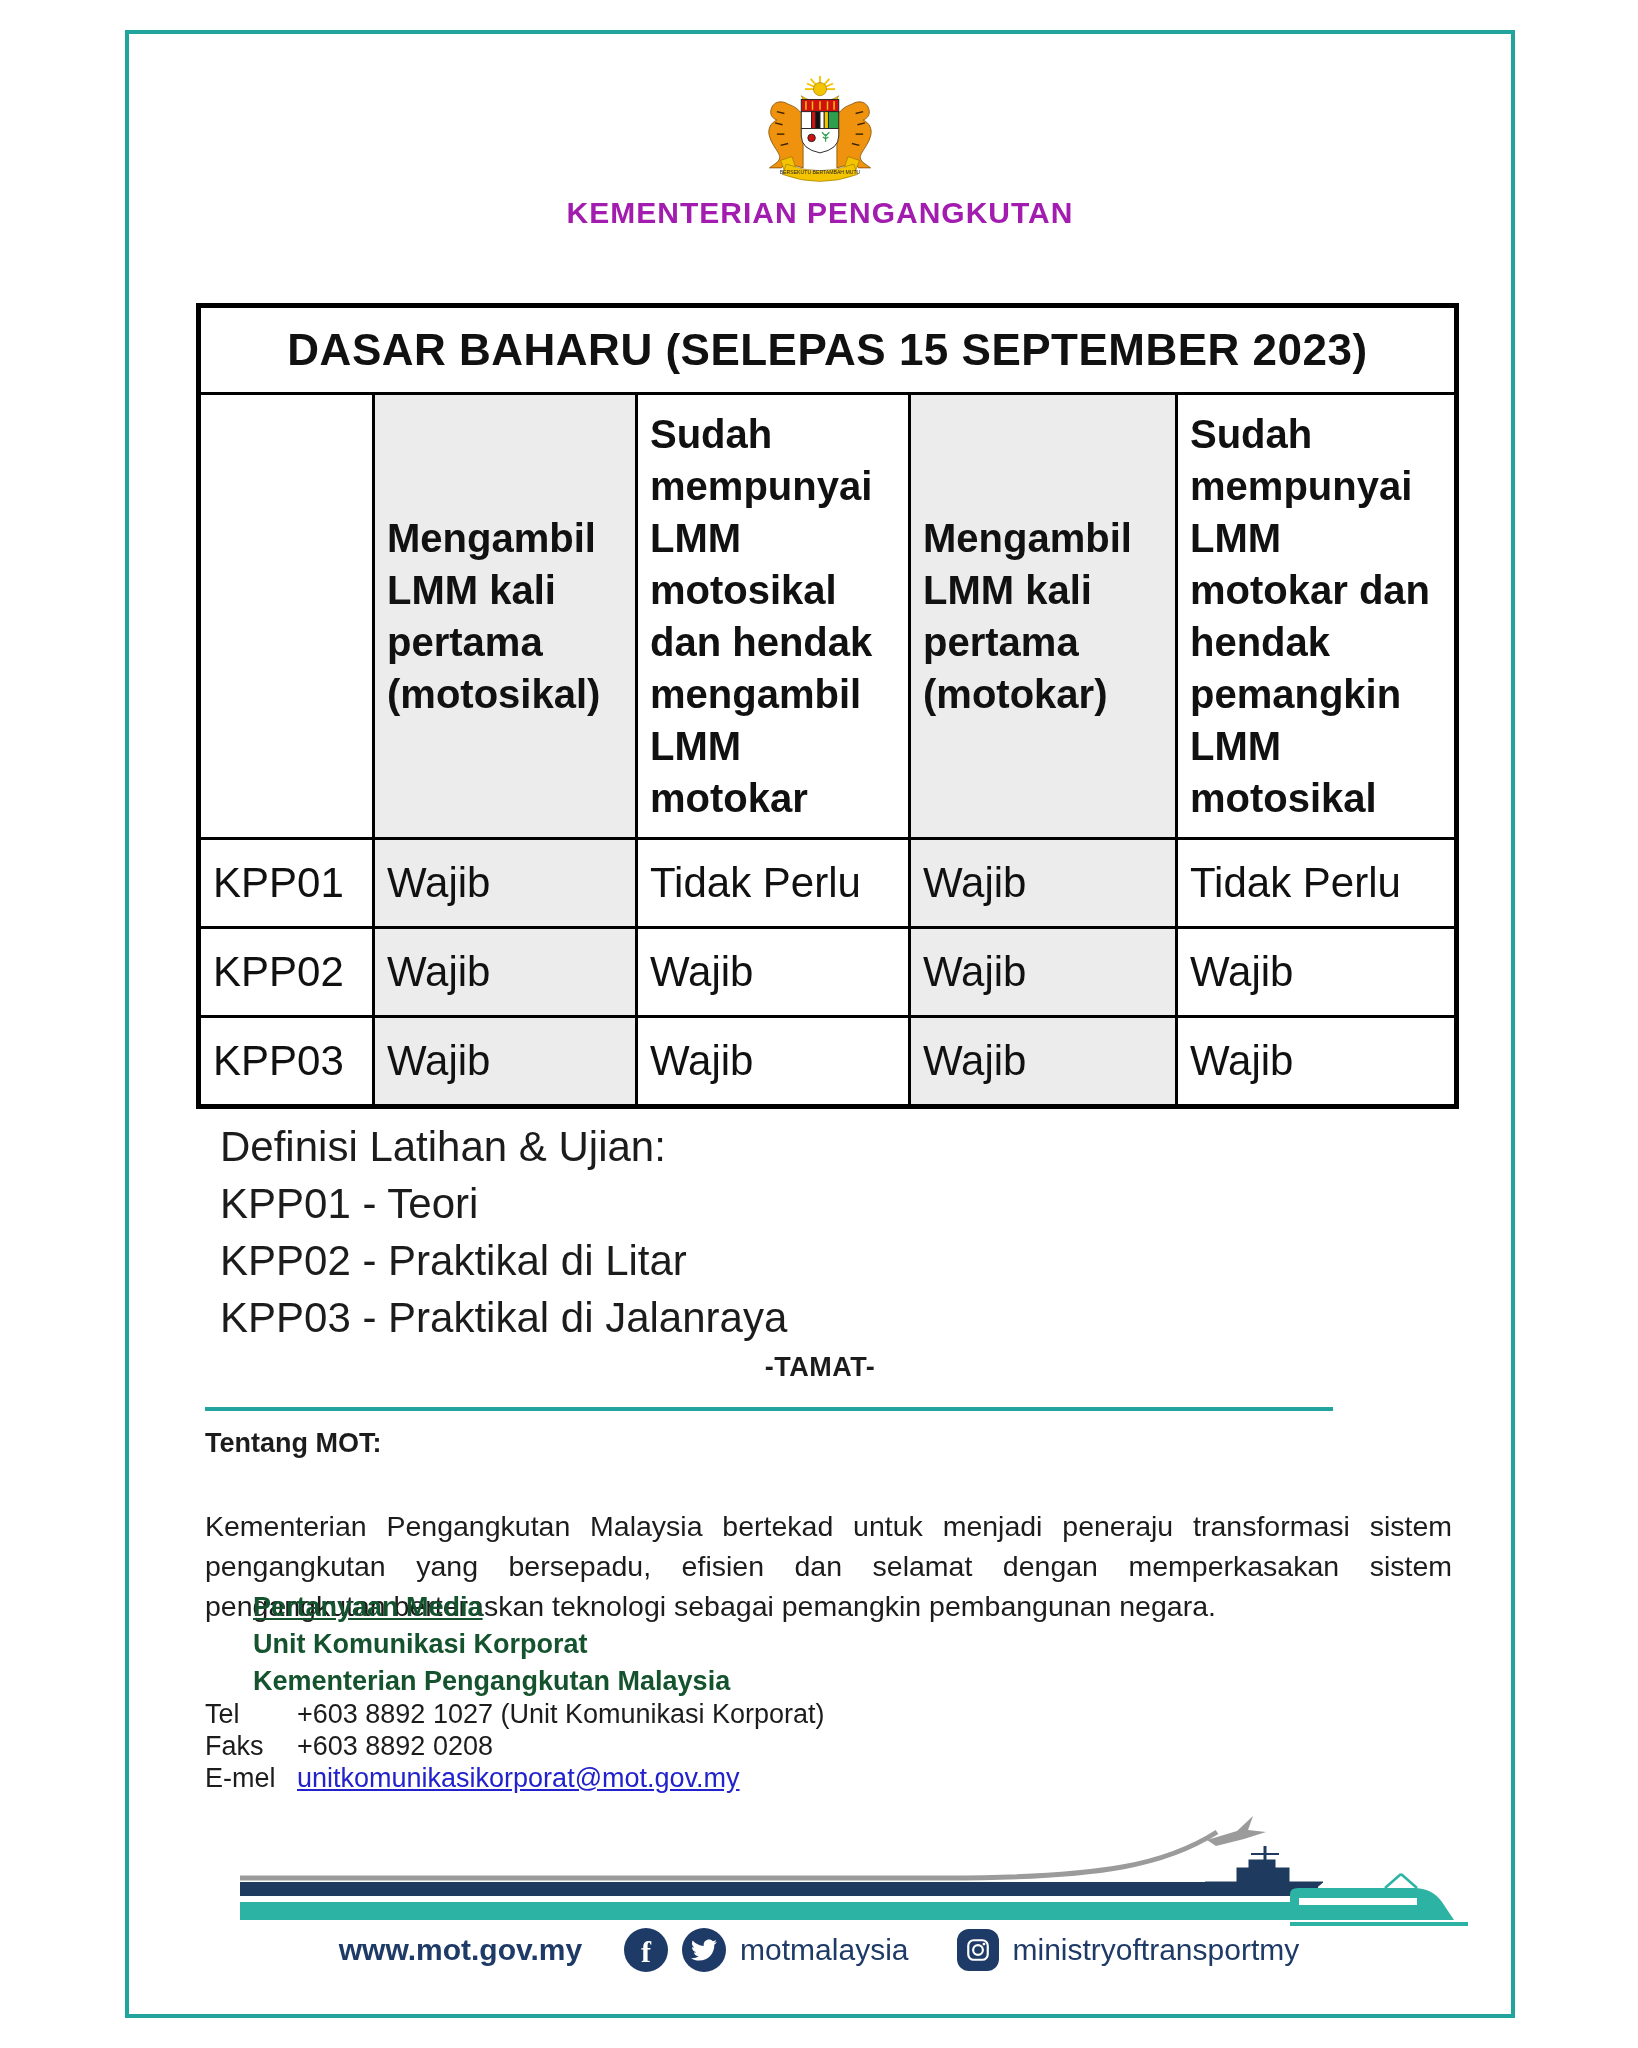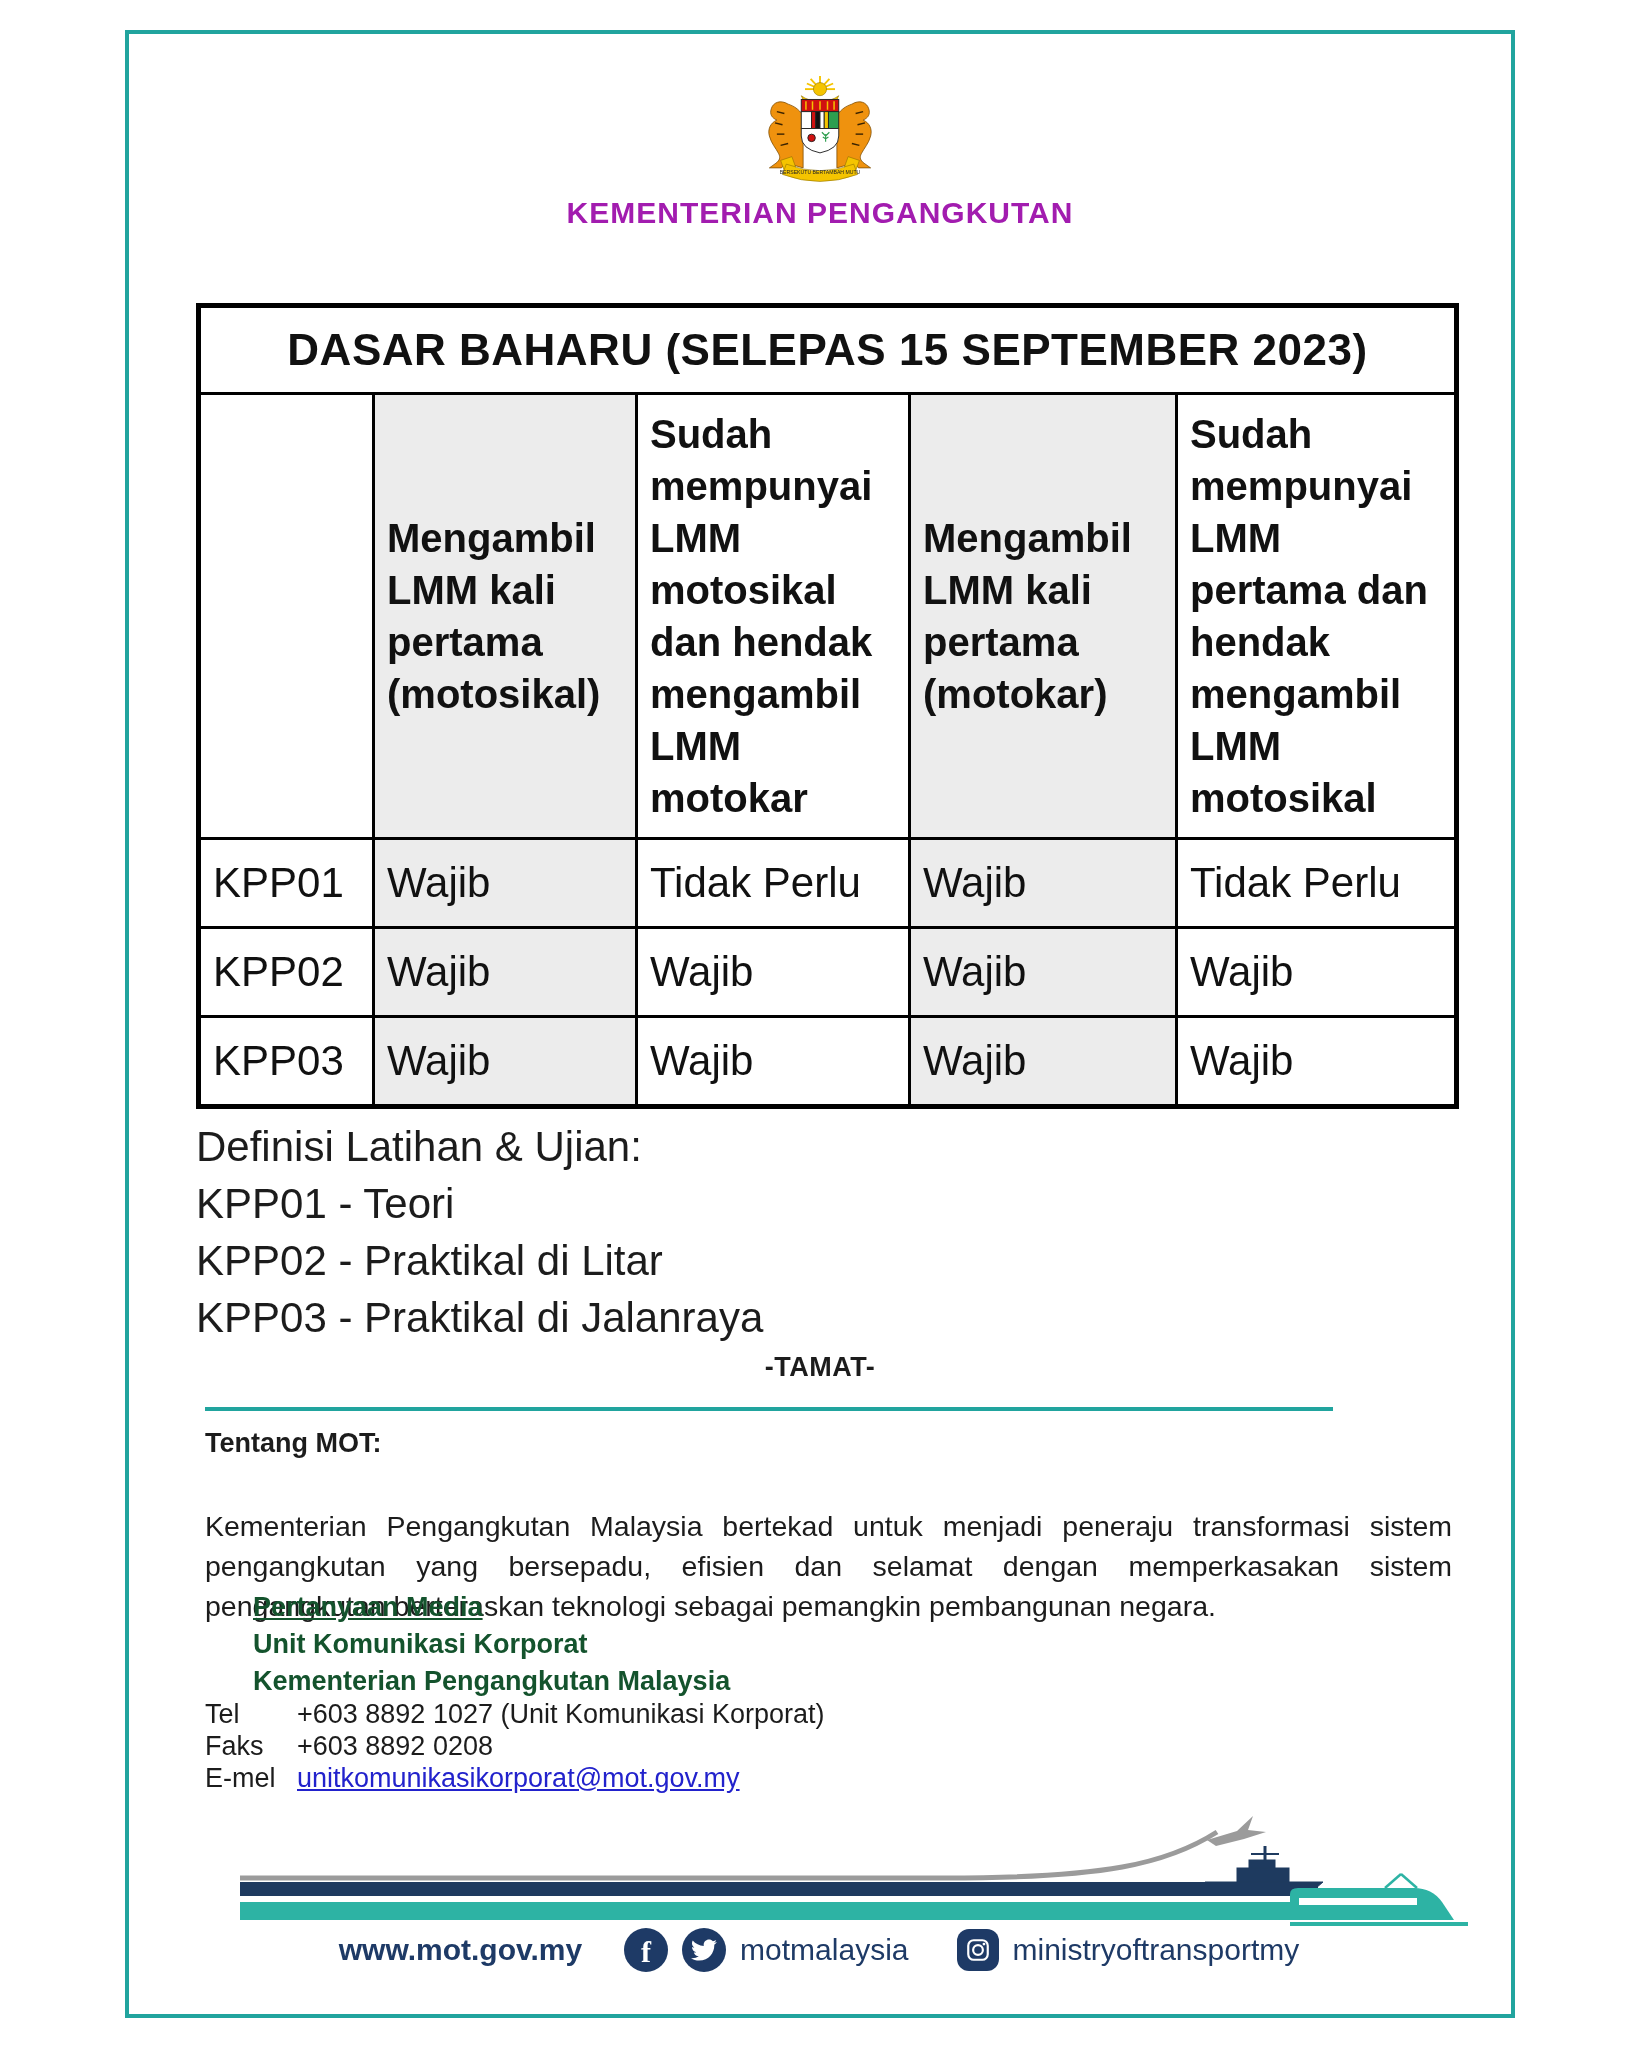--- a/index.html
+++ b/index.html
@@ -12,21 +12,21 @@
     font-size:30px;font-weight:bold;letter-spacing:1px;color:#a21caf;white-space:nowrap;}
 
   table.policy{position:absolute;left:196px;top:303px;width:1258px;border-collapse:collapse;
     border:5px solid #000;table-layout:fixed;padding-left:12px;}
   table.policy td{border:3px solid #000;padding:6px 12px;vertical-align:middle;overflow:hidden;}
   td.title-cell{height:72px;text-align:center;font-weight:bold;font-size:44px;letter-spacing:0.5px;}
   td.hdr{height:430px;vertical-align:top;font-weight:bold;font-size:40px;line-height:52px;padding-top:12px;}
   tr.body-row td{height:74px;font-size:42px;}
   .shade{background:#ececec;}
 
-  .definitions{position:absolute;left:196px;top:1118px;font-size:42px;line-height:57px;color:#1c1c1c;}
+  .definitions{position:absolute;left:220px;top:1118px;font-size:42px;line-height:57px;color:#1c1c1c;}
 
   .tamat{position:absolute;left:820px;top:1352px;transform:translateX(-50%);
     font-size:27px;font-weight:bold;letter-spacing:0.5px;color:#1c1c1c;}
 
   .teal-rule{position:absolute;left:205px;top:1407px;width:1128px;height:4px;background:#21a49e;}
 
   .about-heading{position:absolute;left:205px;top:1428px;font-size:27px;font-weight:bold;color:#1c1c1c;}
   .about-body{position:absolute;left:205px;top:1477px;width:1247px;font-size:28.5px;line-height:40px;
     text-align:justify;color:#1c1c1c;}
 
@@ -125,21 +125,21 @@
   </colgroup>
   <tbody>
     <tr>
       <td class="title-cell" colspan="5">DASAR BAHARU (SELEPAS 15 SEPTEMBER 2023)</td>
     </tr>
     <tr>
       <td class="hdr"></td>
       <td class="hdr shade">Mengambil LMM kali pertama (motosikal)</td>
       <td class="hdr">Sudah mempunyai LMM motosikal dan hendak mengambil LMM motokar</td>
       <td class="hdr shade">Mengambil LMM kali pertama (motokar)</td>
-      <td class="hdr">Sudah mempunyai LMM pertama dan hendak mengambil LMM motosikal</td>
+      <td class="hdr">Sudah mempunyai LMM motokar dan hendak pemangkin LMM motosikal</td>
     </tr>
     <tr class="body-row">
       <td>KPP01</td>
       <td class="shade">Wajib</td>
       <td>Tidak Perlu</td>
       <td class="shade">Wajib</td>
       <td>Tidak Perlu</td>
     </tr>
     <tr class="body-row">
       <td>KPP02</td>

